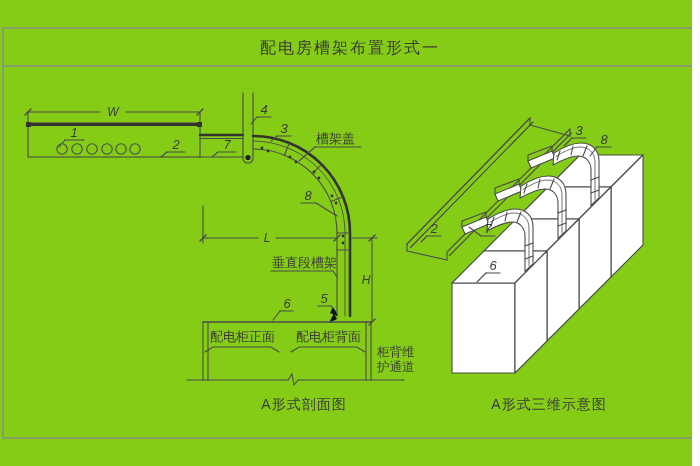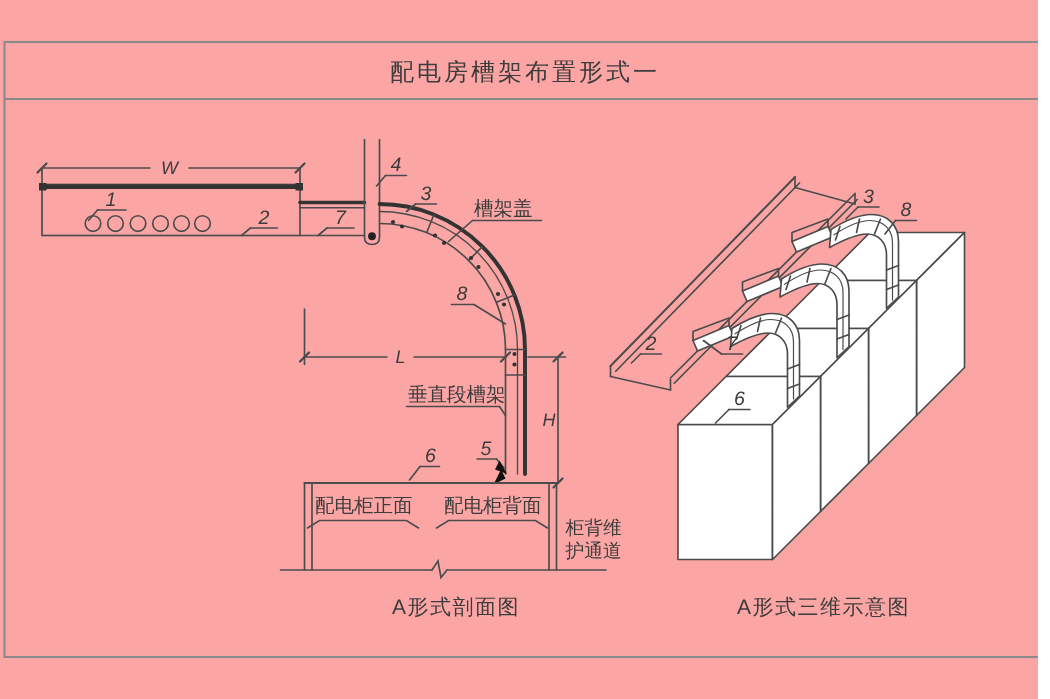--- a/index.html
+++ b/index.html
@@ -1,16 +1,16 @@
 <!DOCTYPE html>
 <html><head>
 <meta charset="utf-8">
 <style>
   html,body{margin:0;padding:0;background:#fff;}
-  .stage{position:relative;width:692px;height:466px;background:#fca5a5;overflow:hidden;
+  .stage{position:relative;width:692px;height:466px;background:#84cc16;overflow:hidden;
          font-family:"Liberation Sans",sans-serif;}
   svg{position:absolute;left:0;top:0;}
   text{fill:#3c3c3c;}
   .num{font-size:13px;font-style:italic;}
   .dim{font-size:12px;font-style:italic;}
   .ann{font-size:13px;}
   .small{font-size:12.5px;}
   .cap{font-size:14px;letter-spacing:1px;}
   .title{font-size:16px;letter-spacing:2px;}
 </style>

